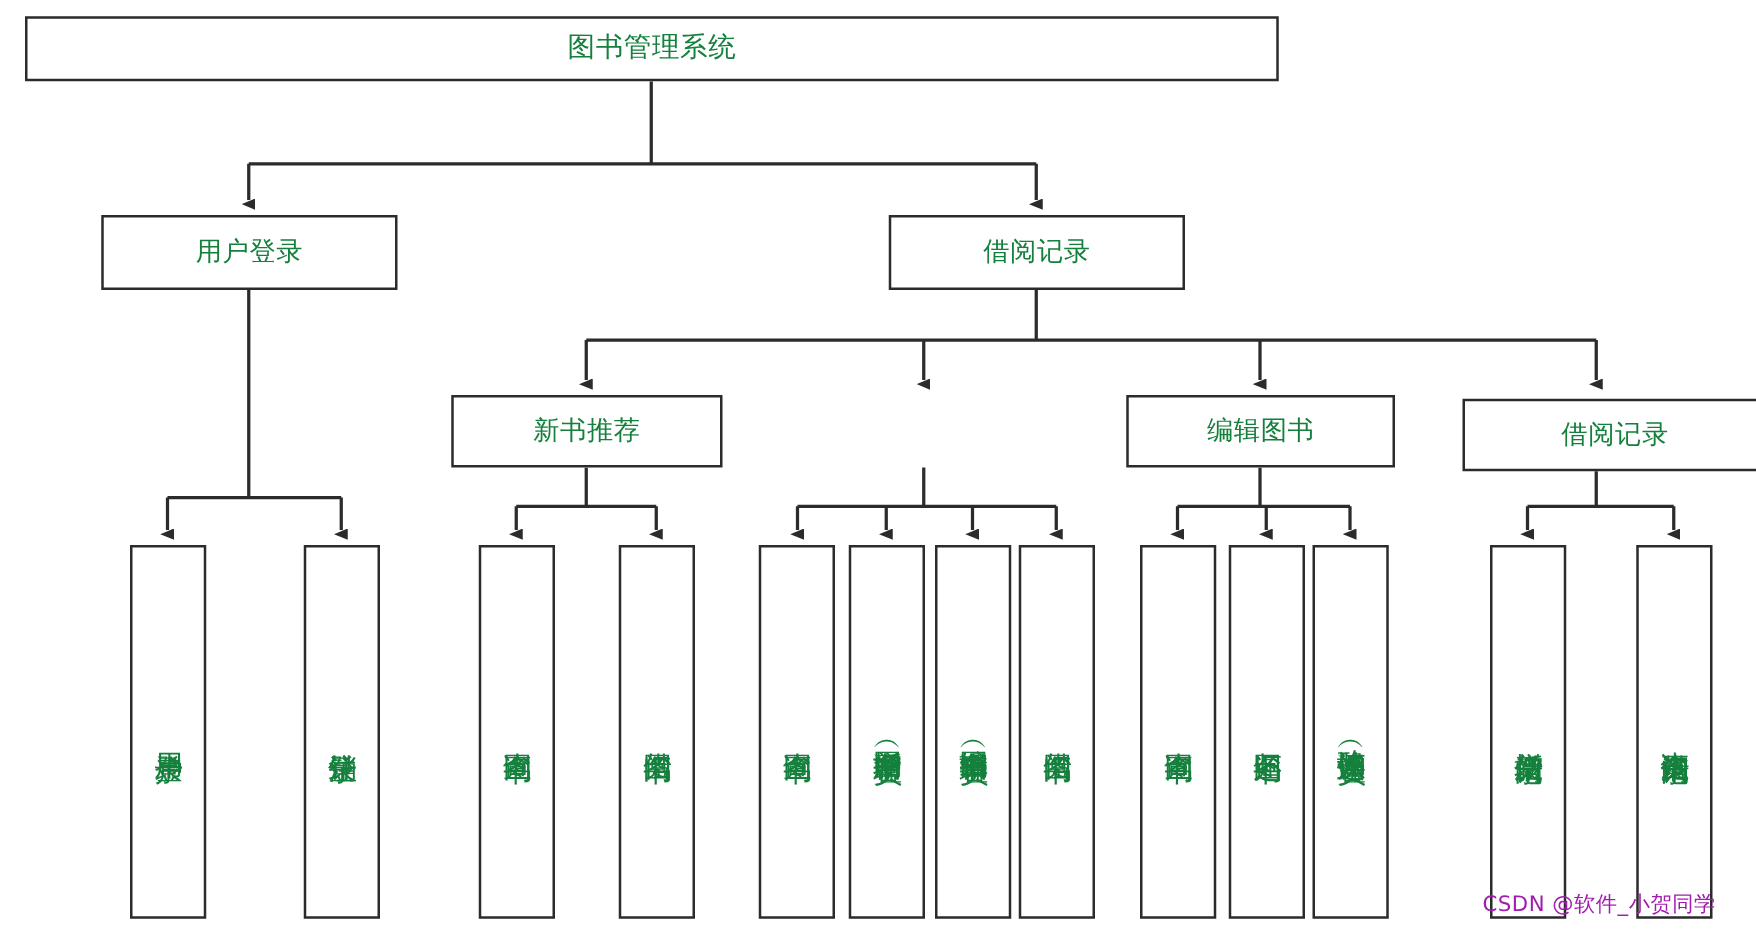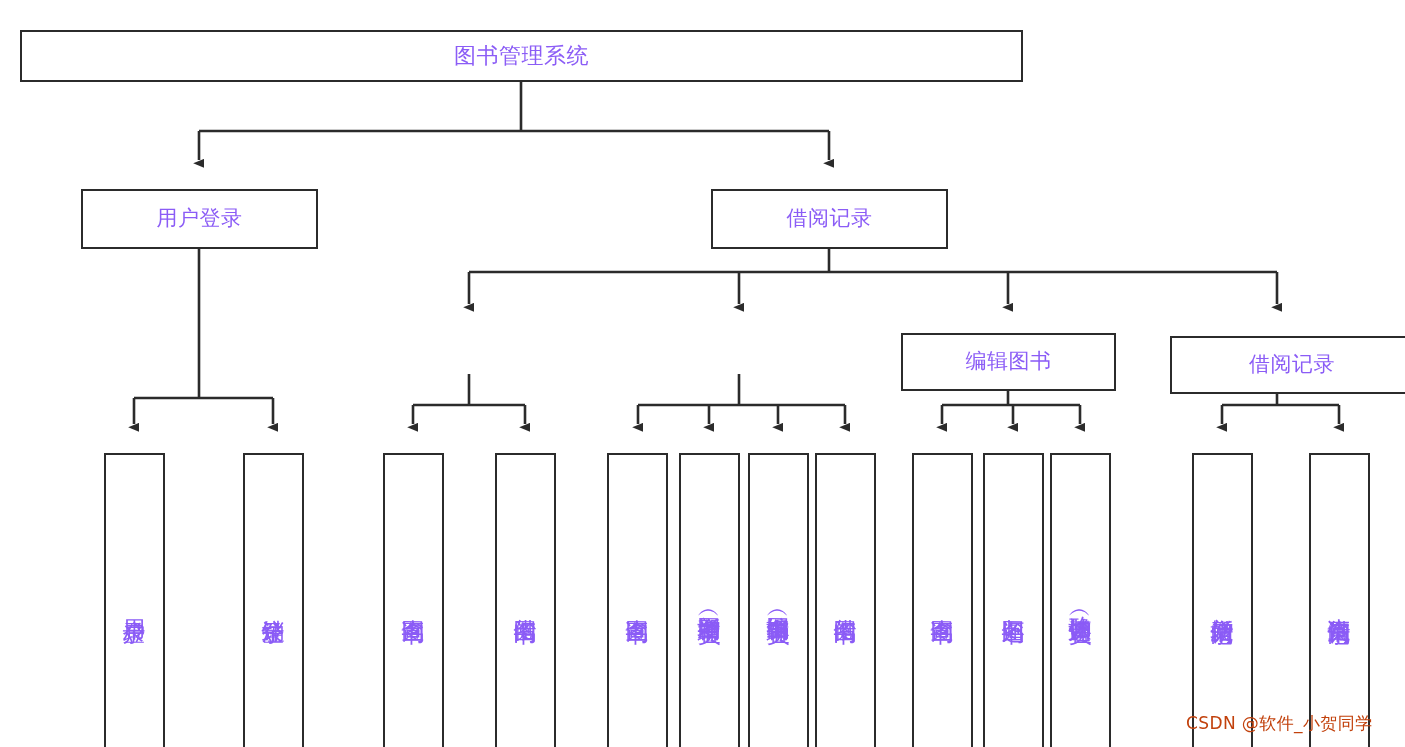--- a/index.html
+++ b/index.html
@@ -27,22 +27,21 @@
     pointer-events: none;
   }
   .node {
     position: absolute;
     box-sizing: border-box;
     background: #ffffff;
     border: 2.6px solid #2b2b2b;
     display: flex;
     align-items: center;
     justify-content: center;
-    color: #8b5cf6;
-    margin-top: 17px;
+    color: #15803d;
   }
   .node .label {
     display: block;
     text-align: center;
     line-height: 1.12;
     letter-spacing: 0.5px;
   }
   
   .node.horiz .label {
     font-size: 21px;
@@ -62,21 +61,21 @@
     font-size: 23px;
     line-height: 1.05;
     letter-spacing: 1px;
     max-height: 100%;
   }
   .watermark {
     position: absolute;
     left: 1186px;
     top: 712px;
     font-size: 17px;
-    color: #c2410c;
+    color: #a21caf;
     white-space: nowrap;
     font-family: "DejaVu Sans", "Liberation Sans", sans-serif;
     letter-spacing: 0.4px;
   }
 </style>
 </head>
 <body>
 
 <div id="canvas">
 
@@ -136,20 +135,23 @@
   </div>
 
   <div class="node horiz" style="left:81px; top:172px; width:237px; height:60px;">
     <span class="label">用户登录</span>
   </div>
 
   <div class="node horiz" style="left:711px; top:172px; width:237px; height:60px;">
     <span class="label">借阅记录</span>
   </div>
 
+  <div class="node horiz" style="left:361px; top:316px; width:217px; height:58px;">
+    <span class="label">新书推荐</span>
+  </div>
 
 
   <div class="node horiz" style="left:901px; top:316px; width:215px; height:58px;">
     <span class="label">编辑图书</span>
   </div>
 
   <div class="node horiz" style="left:1170px; top:319px; width:244px; height:58px;">
     <span class="label">借阅记录</span>
   </div>
 

